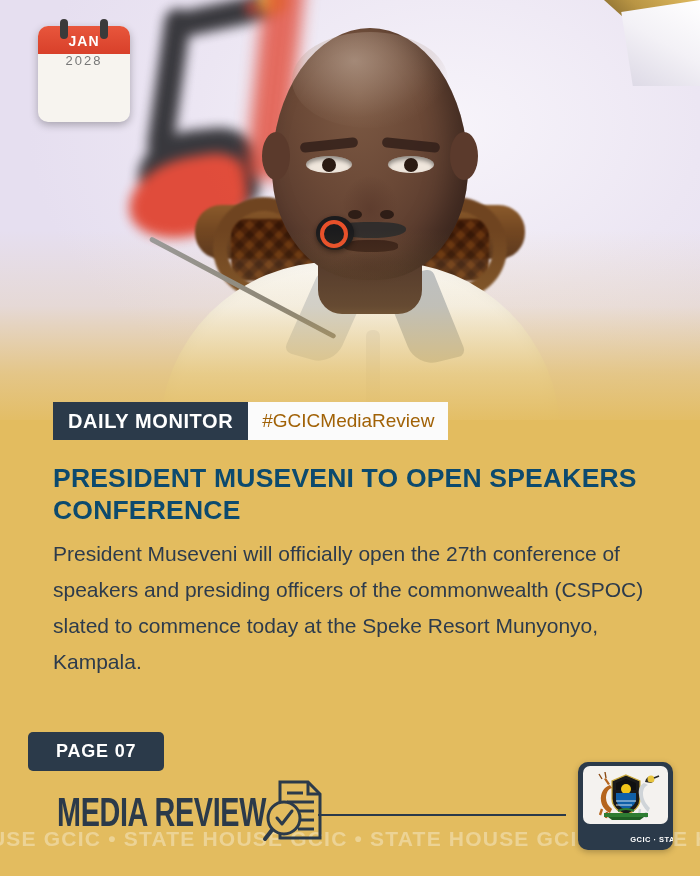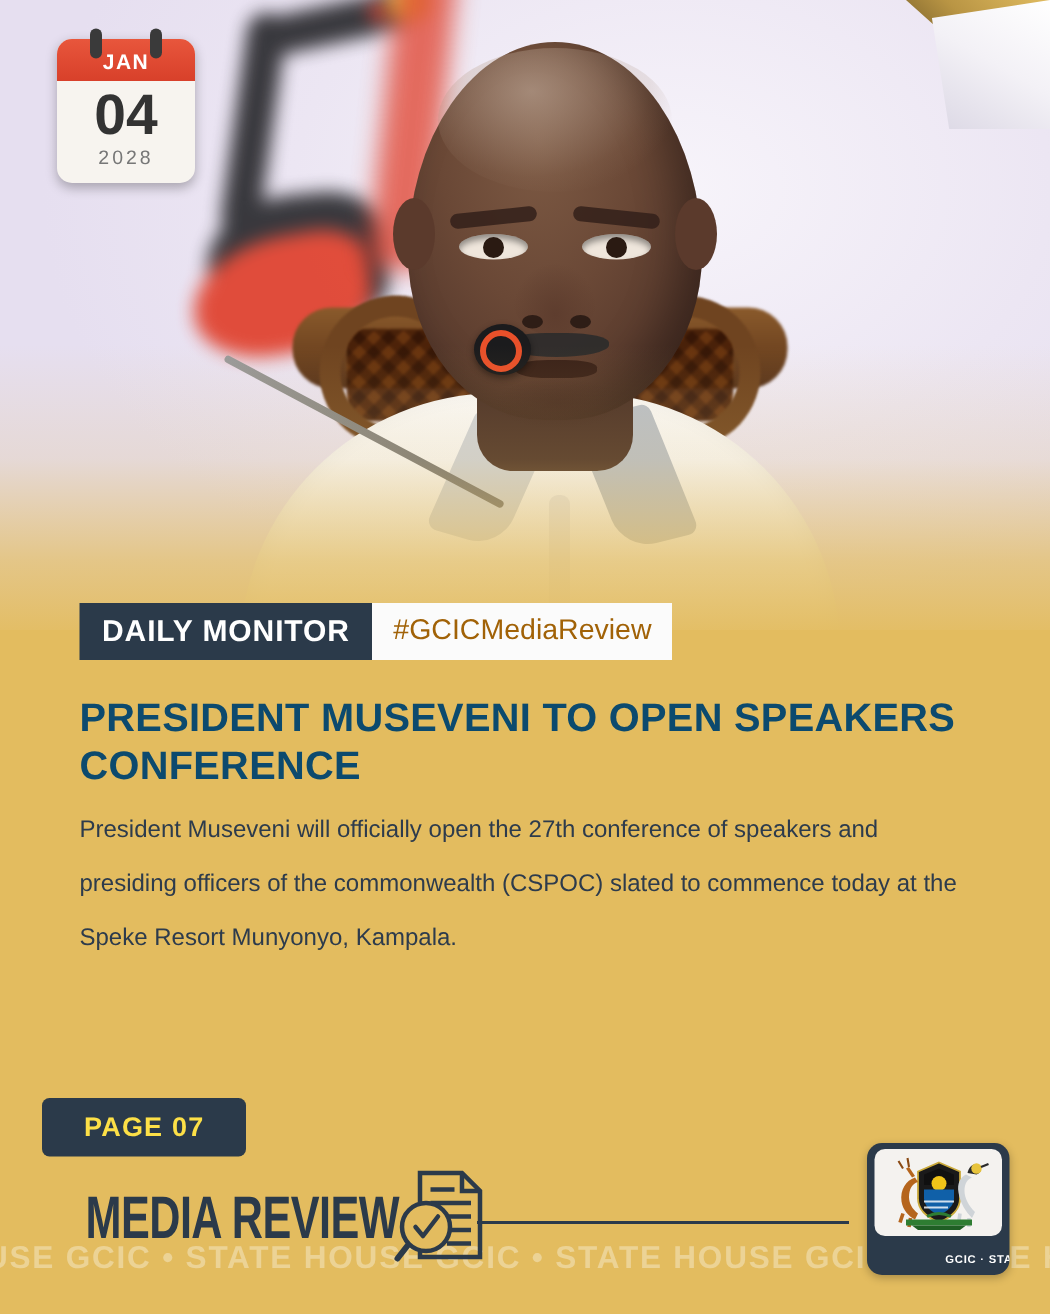--- a/index.html
+++ b/index.html
@@ -119,23 +119,23 @@
 
   
   .source-row{position:absolute;left:53px;top:402px;display:flex;align-items:stretch;height:38px;text-align:right;}
   .source-tag{background:#2B3A4A;color:#fff;font-weight:bold;font-size:20px;letter-spacing:.6px;
               display:flex;align-items:center;padding:0 15px;}
   .hashtag{background:#fbfbfb;color:#a16207;font-size:19px;display:flex;align-items:center;padding:0 14px;}
 
   .headline{position:absolute;left:53px;top:462px;width:600px;
             color:#0c4a6e;font-size:26.5px;font-weight:bold;line-height:32px;letter-spacing:.2px;}
   .body{position:absolute;left:53px;top:536px;width:600px;
-        color:#2d3b4c;font-size:16px;line-height:36px;}
-
-  .page-badge{position:absolute;left:28px;top:732px;background:#2B3A4A;color:#fde047;
+        color:#2d3b4c;font-size:21px;line-height:36px;}
+
+  .page-badge{position:absolute;left:28px;top:732px;background:#2B3A4A;color:#ffffff;
               font-weight:bold;font-size:18px;letter-spacing:.8px;padding:9px 28px;border-radius:5px;}
 
   
   .mr-title{position:absolute;left:57px;top:790px;color:#2B3A4A;
             font-size:40px;font-weight:bold;letter-spacing:-0.5px;
             transform:scaleX(.72);transform-origin:left center;white-space:nowrap;}
   .doc-icon{position:absolute;left:262px;top:778px;}
   .rule{position:absolute;left:318px;top:814px;width:248px;height:2px;background:#2B3A4A;}
 
   .logo{position:absolute;left:578px;top:762px;width:95px;height:88px;
@@ -218,21 +218,20 @@
   <div class="curl">
     <div class="curl-gold"></div>
     <div class="curl-page"></div>
   </div>
 
   <div class="cal">
     <div class="cal-ring1"></div>
       <div class="cal-ring2"></div>
     <div class="cal-body">
       <div class="cal-top">JAN</div>
-      <div class="cal-day">04</div>
       <div class="cal-year">2028</div>
     </div>
   </div>
 
   <div class="wm-horiz">USE  GCIC • STATE HOUSE  GCIC • STATE HOUSE  GCIC • STATE HOUSE  GCIC •</div>
 
   <div class="source-row">
     <div class="source-tag">DAILY MONITOR</div>
     <div class="hashtag">#GCICMediaReview</div>
   </div>

